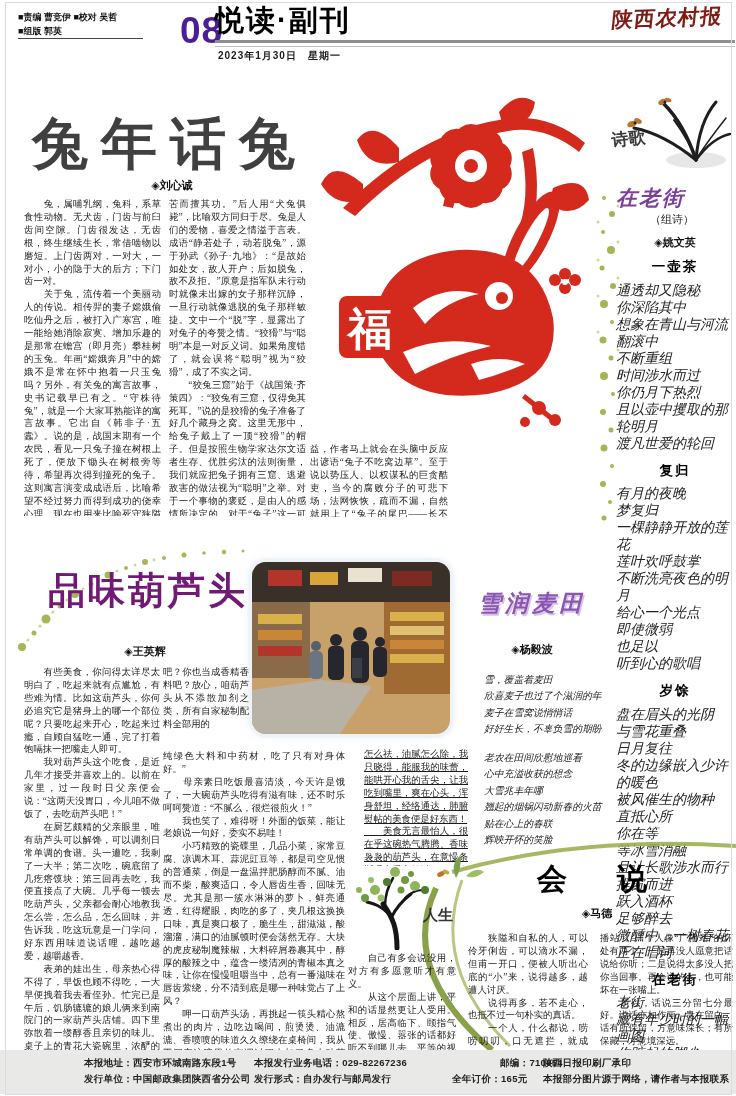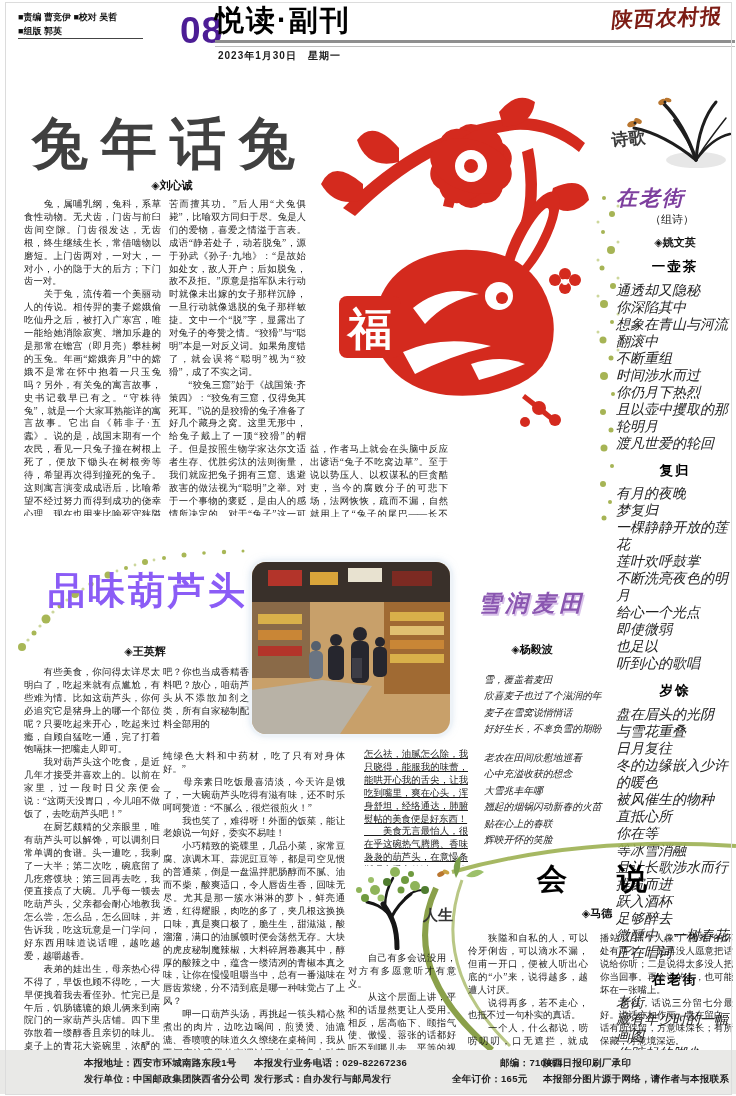--- a/index.html
+++ b/index.html
@@ -21,21 +21,21 @@
   .author{font:700 11px/1 "Liberation Sans","DejaVu Sans",sans-serif;color:#111;text-align:center;}
   
   .t-rabbit{left:32px;top:100px;font:900 56px/1 "Liberation Sans","DejaVu Sans",sans-serif;color:#404040;letter-spacing:13px;margin-top:16px;}
   
   .sb-title{font:900 21px/1 "Liberation Serif","DejaVu Serif",serif;color:#7d3f9e;font-style:italic;letter-spacing:2px;}
   .sb-title-suffix{font:400 11px/1 "Liberation Serif","DejaVu Serif",serif;color:#222;font-style:normal;margin-left:34px;}
   .poem{font-size:14px;line-height:17px;white-space:pre-line;color:#222;font-style:italic;}
   .poem-sub{font:700 13.5px/1 "Liberation Sans","DejaVu Sans",sans-serif;color:#000;text-align:center;
             margin:12px 0 8px;letter-spacing:2px;}
   
-  .t-hulu{left:48px;top:572px;font:900 37px/1 "Liberation Sans","DejaVu Sans",sans-serif;color:#8b5cf6;letter-spacing:3px;}
+  .t-hulu{left:48px;top:572px;font:900 37px/1 "Liberation Sans","DejaVu Sans",sans-serif;color:#701a75;letter-spacing:3px;}
   .photo-frame{left:252px;top:562px;width:198px;height:172px;border-radius:14px;overflow:hidden;
                box-shadow:0 0 0 3px #eef3f8,0 0 9px rgba(140,175,210,.55);}
   
   .t-wheat{left:478px;top:592px;font:900 23px/1 "Liberation Serif","DejaVu Serif",serif;color:#8a56b0;font-style:italic;
            letter-spacing:4px;text-shadow:1.5px 1.5px 0 #d9c2ea;}
   .wheat-poem{font-size:9.8px;line-height:16.4px;white-space:pre-line;color:#222;font-style:italic;}
   
   .t-hui{left:462px;top:864px;width:270px;text-align:center;font:900 30px/1 "Liberation Sans","DejaVu Sans",sans-serif;
          color:#000;letter-spacing:10px;}
   

